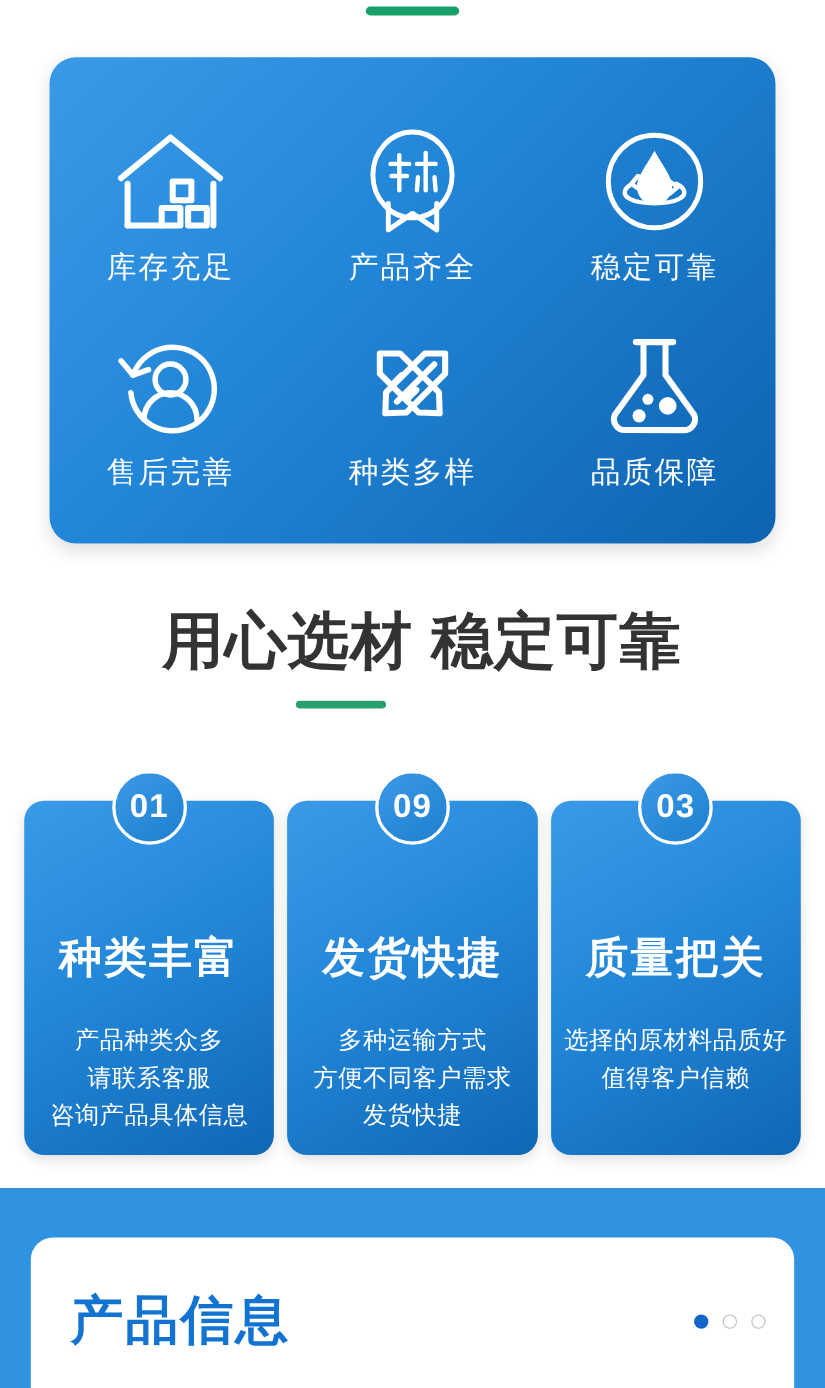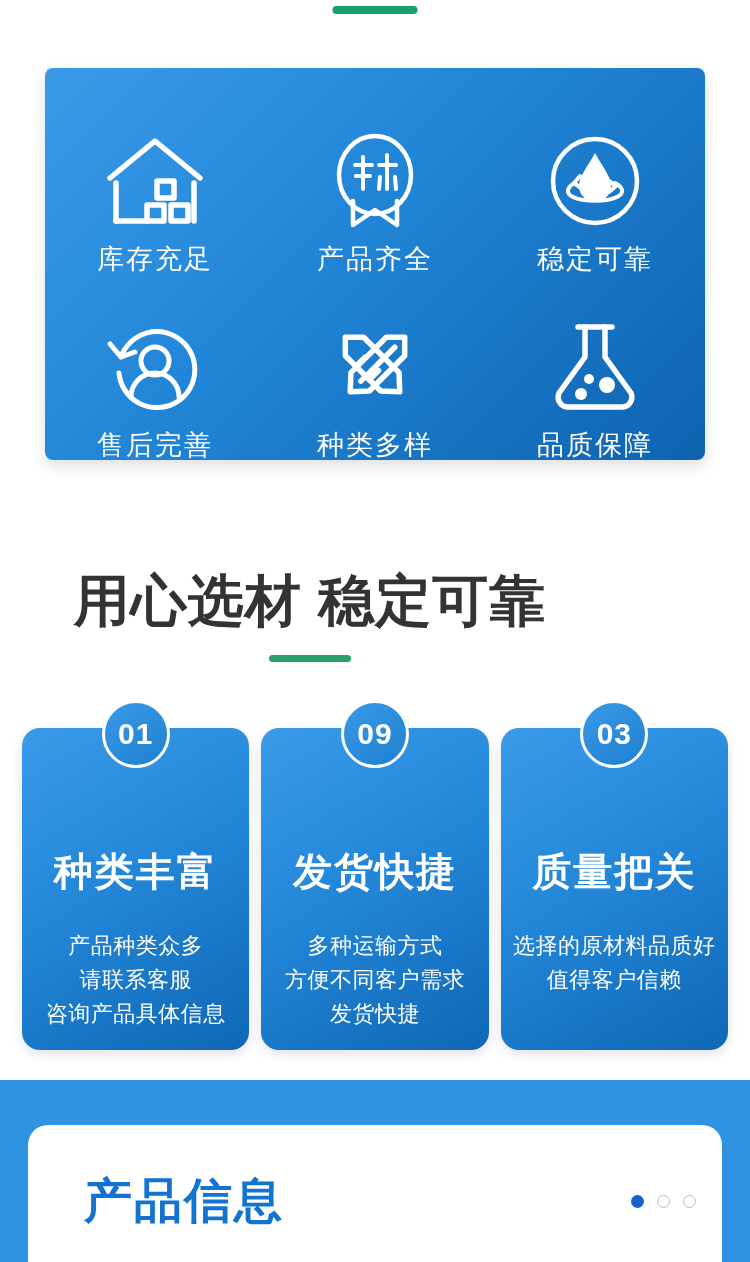--- a/index.html
+++ b/index.html
@@ -12,22 +12,22 @@
 
   
   .top-divider{
     position:absolute; left:50%; transform:translateX(-50%);
     top:6px; width:85px; height:8px; border-radius:5px;
     background:#17a06a;
   }
 
   
   .feature-panel{
-    position:absolute; left:45px; top:68px; width:660px; height:392px;
-    border-radius:8px;
+    position:absolute; left:45px; top:52px; width:660px; height:442px;
+    border-radius:24px;
     background:linear-gradient(135deg,#3a9ae8 0%,#2286d8 42%,#0d63b0 100%);
     box-shadow:0 6px 16px rgba(0,0,0,0.13);
     padding-top:58px;
   }
   .feature-grid{
     display:grid; grid-template-columns:repeat(3,1fr);
     grid-template-rows:repeat(2,1fr);
     height:372px;
   }
   .feature-cell{
@@ -37,21 +37,21 @@
     height:110px; width:110px; display:flex; align-items:center; justify-content:center;
   }
   .feature-ico svg{ display:block; }
   .feature-label{
     margin-top:10px; color:#ffffff; font-size:27px; letter-spacing:2px;
     font-weight:400; line-height:1;
   }
 
   
   .section-head{
-    position:absolute; left:0; top:569px; width:620px; text-align:center;
+    position:absolute; left:0; top:551px; width:620px; text-align:right;
   }
   .section-title{
     font-size:56px; font-weight:bold; color:#333333; letter-spacing:1px;
     line-height:1.15; white-space:nowrap;
   }
   .section-underline{
     margin:22px auto 0; width:82px; height:7px; border-radius:4px; background:#2aa16c;
   }
 
   
@@ -90,21 +90,20 @@
   }
   .bottom-card{
     position:absolute; left:28px; top:1125px; width:694px; height:137px;
     background:#ffffff; border-radius:20px 20px 0 0;
   }
   .bottom-inner{ position:relative; width:100%; height:100%; }
   .product-title{
     position:absolute; left:36px; top:52px;
     font-size:48px; font-weight:bold; color:#1273d0; letter-spacing:2px;
     line-height:1;
-    margin-left:20px;
   }
   .product-sub{
     position:absolute; right:22px; top:100px;
     font-size:19px; color:#7b7b7b; letter-spacing:1.2px;
   }
   .dots{
     position:absolute; right:26px; top:70px;
     display:flex; gap:13px; align-items:center;
   }
   .dot{ width:13px; height:13px; border-radius:50%; }

